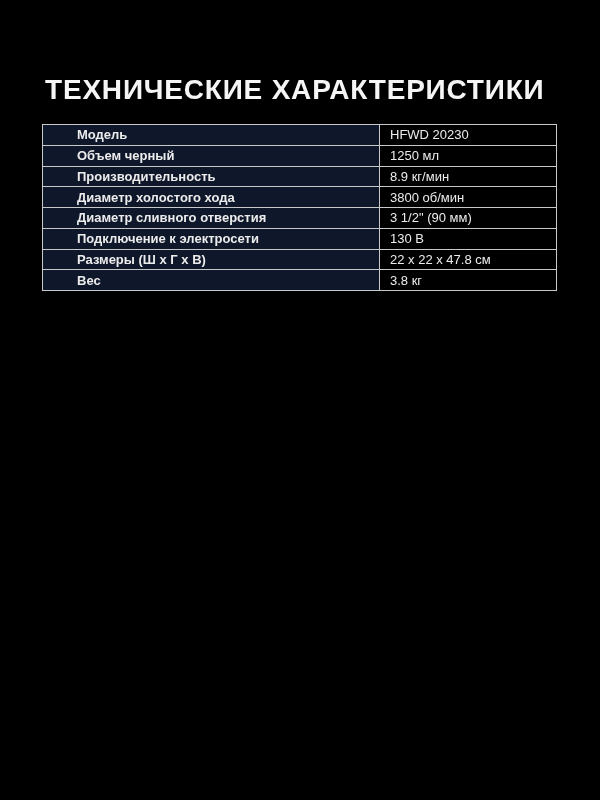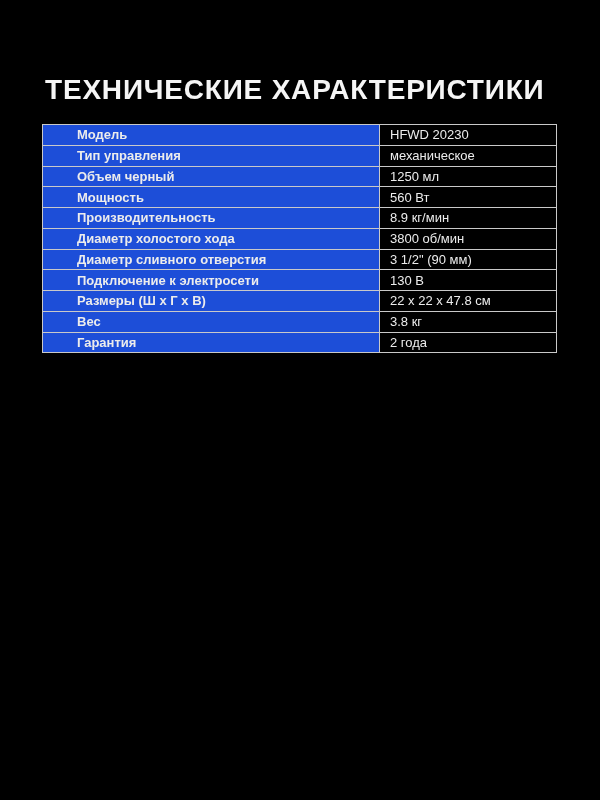--- a/index.html
+++ b/index.html
@@ -41,21 +41,21 @@
     height: 20.75px;
     font-size: 13px;
     color: #ececec;
     padding: 0 6px 0 10px;
     vertical-align: middle;
     white-space: nowrap;
     overflow: hidden;
   }
   .spec-table td.label-cell {
     width: 337px;
-    background: #1d4ed8;
+    background: #0f172a;
     font-weight: bold;
     padding-left: 34px;
   }
   .spec-table td.value-cell {
     width: 177px;
     background: #000000;
     font-weight: normal;
   }
 </style>
 </head>
@@ -64,30 +64,22 @@
 <div class="page">
   <div class="page-title">ТЕХНИЧЕСКИЕ ХАРАКТЕРИСТИКИ</div>
 
   <table class="spec-table">
     <tbody>
         <tr>
           <td class="label-cell">Модель</td>
           <td class="value-cell">HFWD 20230</td>
         </tr>
         <tr>
-          <td class="label-cell">Тип управления</td>
-          <td class="value-cell">механическое</td>
-        </tr>
-        <tr>
           <td class="label-cell">Объем черный</td>
           <td class="value-cell">1250 мл</td>
-        </tr>
-        <tr>
-          <td class="label-cell">Мощность</td>
-          <td class="value-cell">560 Вт</td>
         </tr>
         <tr>
           <td class="label-cell">Производительность</td>
           <td class="value-cell">8.9 кг/мин</td>
         </tr>
         <tr>
           <td class="label-cell">Диаметр холостого хода</td>
           <td class="value-cell">3800 об/мин</td>
         </tr>
         <tr>
@@ -99,19 +91,15 @@
           <td class="value-cell">130 В</td>
         </tr>
         <tr>
           <td class="label-cell">Размеры (Ш х Г х В)</td>
           <td class="value-cell">22 х 22 х 47.8 см</td>
         </tr>
         <tr>
           <td class="label-cell">Вес</td>
           <td class="value-cell">3.8 кг</td>
         </tr>
-        <tr>
-          <td class="label-cell">Гарантия</td>
-          <td class="value-cell">2 года</td>
-        </tr>
       </tbody>
   </table>
 </div>
 
 </body></html>

